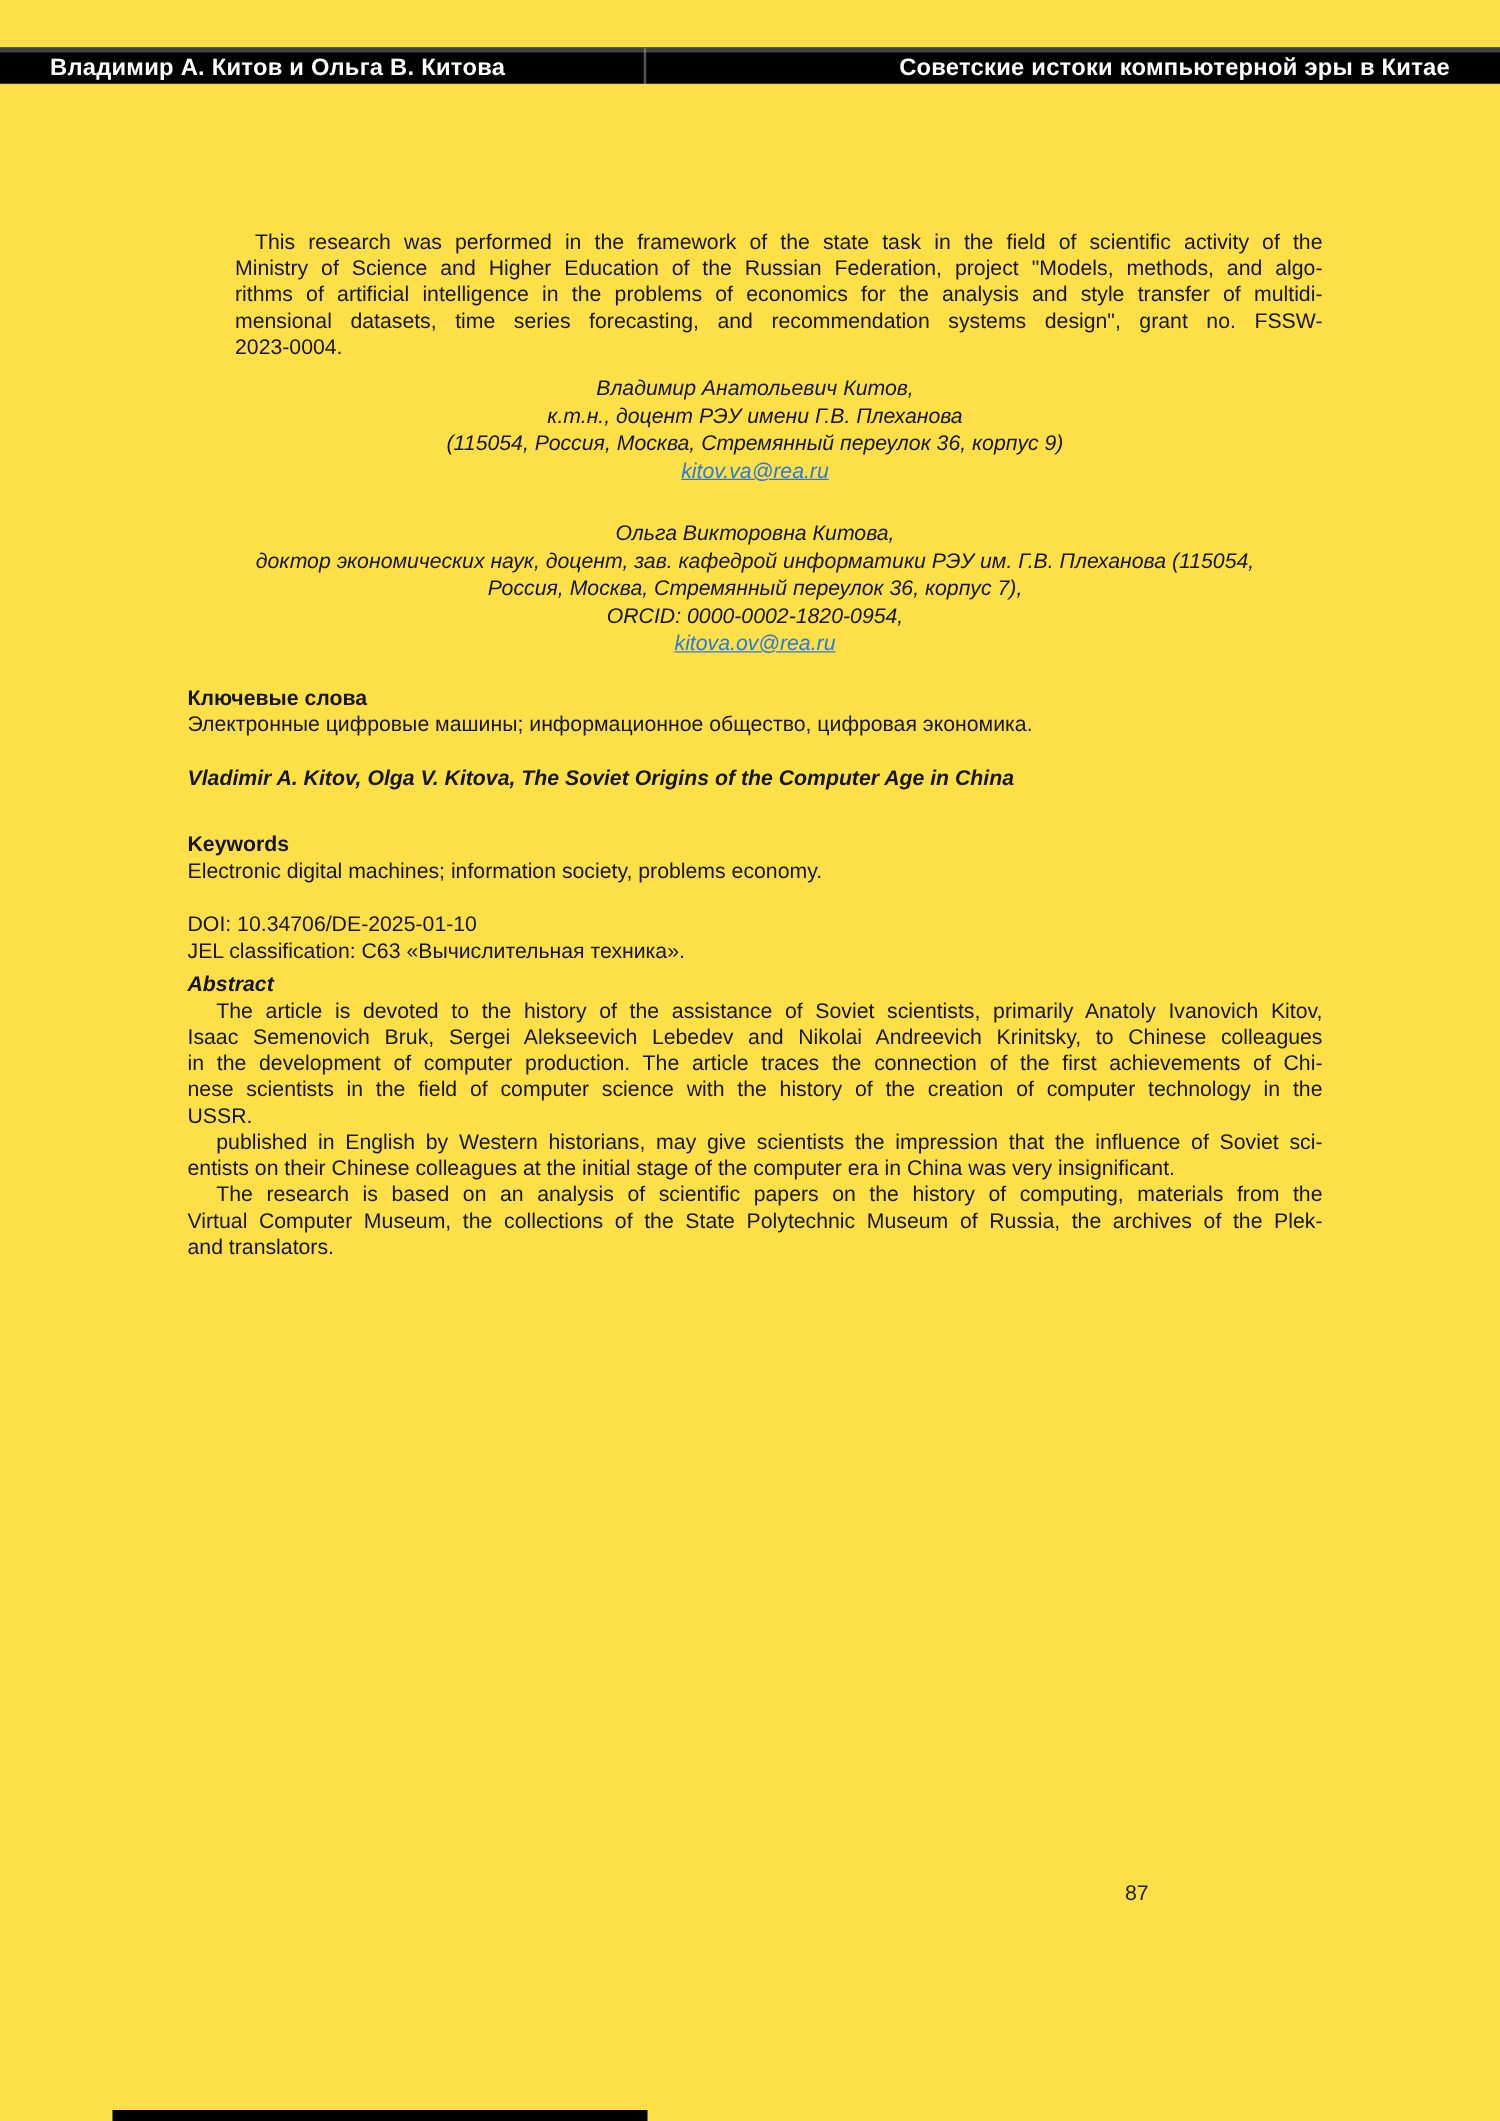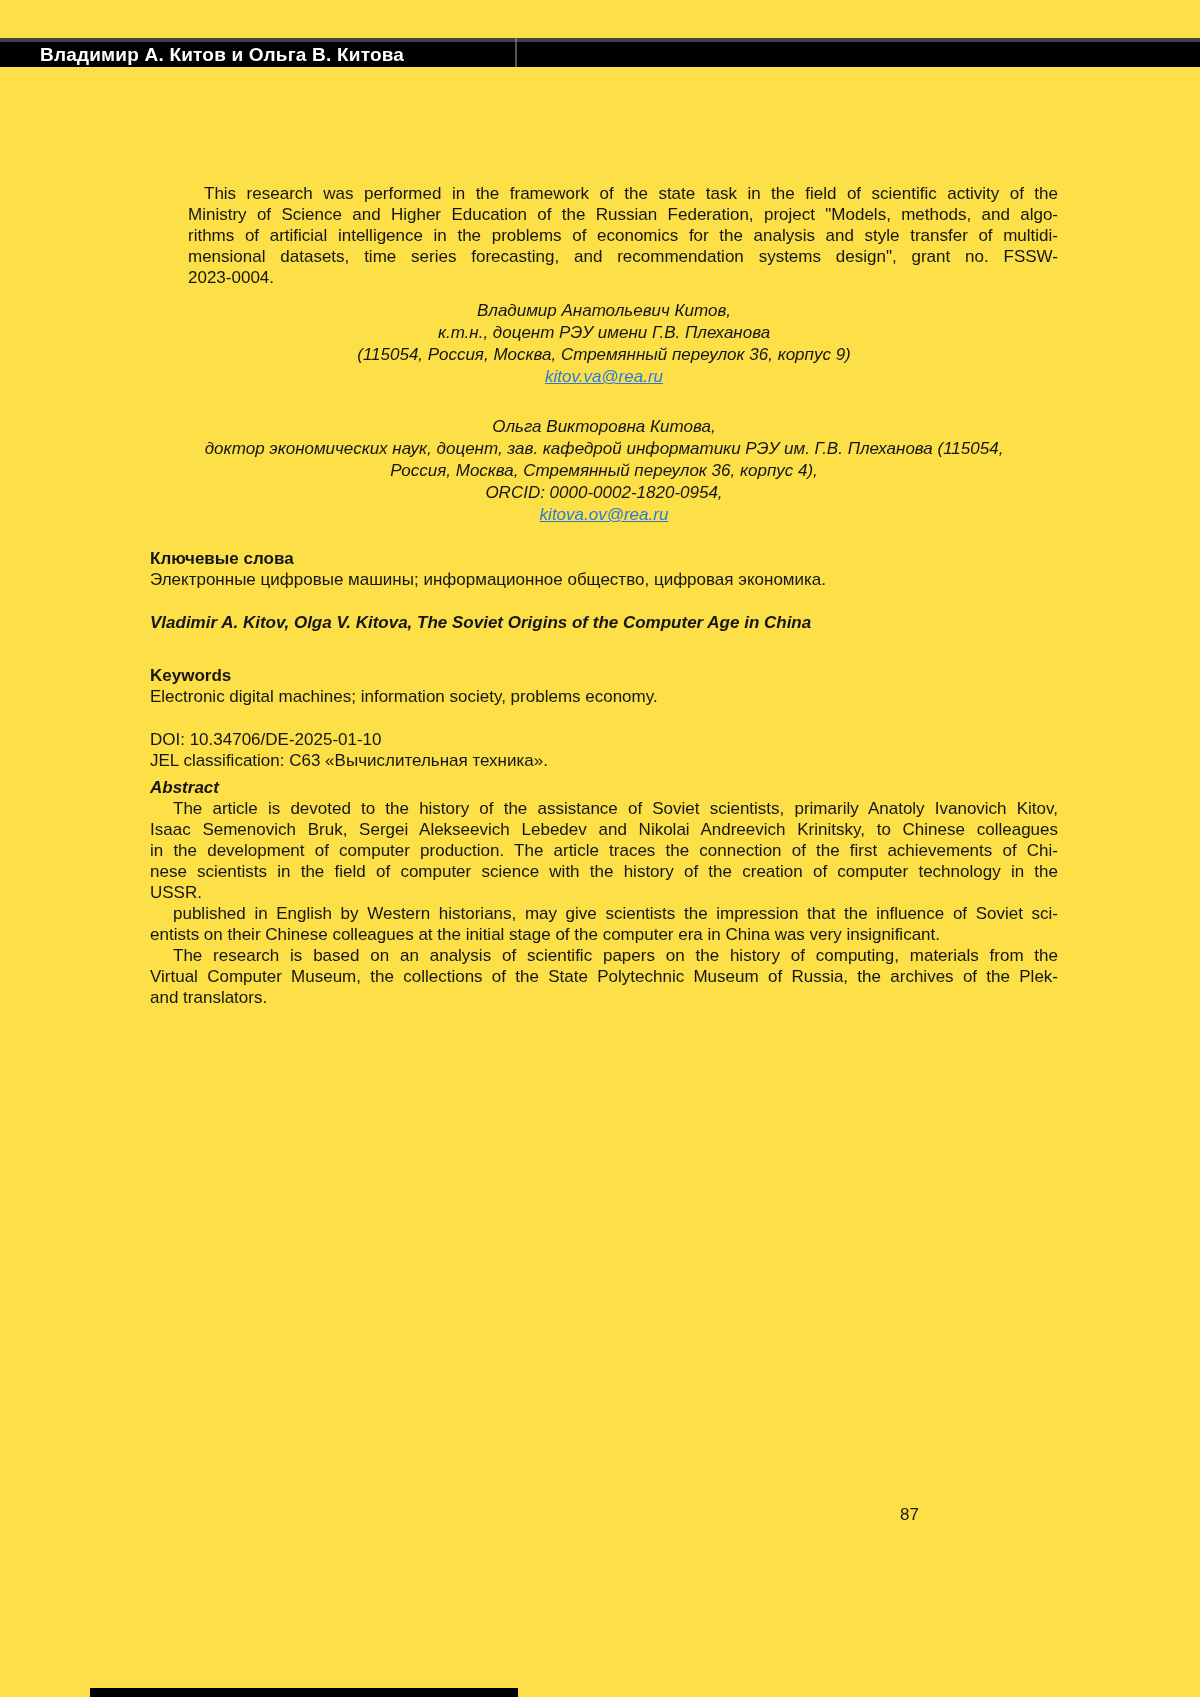--- a/index.html
+++ b/index.html
@@ -40,20 +40,21 @@
   .footbar{position:absolute;left:90px;bottom:0;width:428px;height:9px;background:var(--bar,#000);}
 </style>
 </head>
 <body>
 
 <div class="page">
 
   <div class="runhead">
     <span>Владимир А. Китов и Ольга В. Китова</span>
     <span class="divider"></span>
+    <span>Советские истоки компьютерной эры в Китае</span>
   </div>
 
   <div class="content">
 
     <div class="ack">
         <div class="jline">This research was performed in the framework of the state task in the field of scientific activity of the</div>
         <div class="jline">Ministry of Science and Higher Education of the Russian Federation, project "Models, methods, and algo-</div>
         <div class="jline">rithms of artificial intelligence in the problems of economics for the analysis and style transfer of multidi-</div>
         <div class="jline">mensional datasets, time series forecasting, and recommendation systems design", grant no. FSSW-</div>
         <div class="jline last">2023-0004.</div>
@@ -62,21 +63,21 @@
     <div class="authors authors-1">
       <div>Владимир Анатольевич Китов,</div>
       <div>к.т.н., доцент РЭУ имени Г.В. Плеханова</div>
       <div>(115054, Россия, Москва, Стремянный переулок 36, корпус 9)</div>
       <div><a class="email-link">kitov.va@rea.ru</a></div>
     </div>
 
     <div class="authors authors-2">
       <div>Ольга Викторовна Китова,</div>
       <div>доктор экономических наук, доцент, зав. кафедрой информатики РЭУ им. Г.В. Плеханова (115054,</div>
-      <div>Россия, Москва, Стремянный переулок 36, корпус 4),</div>
+      <div>Россия, Москва, Стремянный переулок 36, корпус 7),</div>
       <div>ORCID: 0000-0002-1820-0954,</div>
       <div><a class="email-link">kitova.ov@rea.ru</a></div>
     </div>
 
     <div class="sec kw-ru-head">Ключевые слова</div>
     <div class="sec">Электронные цифровые машины; информационное общество, цифровая экономика.</div>
 
     <div class="sec en-title">Vladimir A. Kitov, Olga V. Kitova, The Soviet Origins of the Computer Age in China</div>
 
     <div class="sec kw-en-head">Keywords</div>

